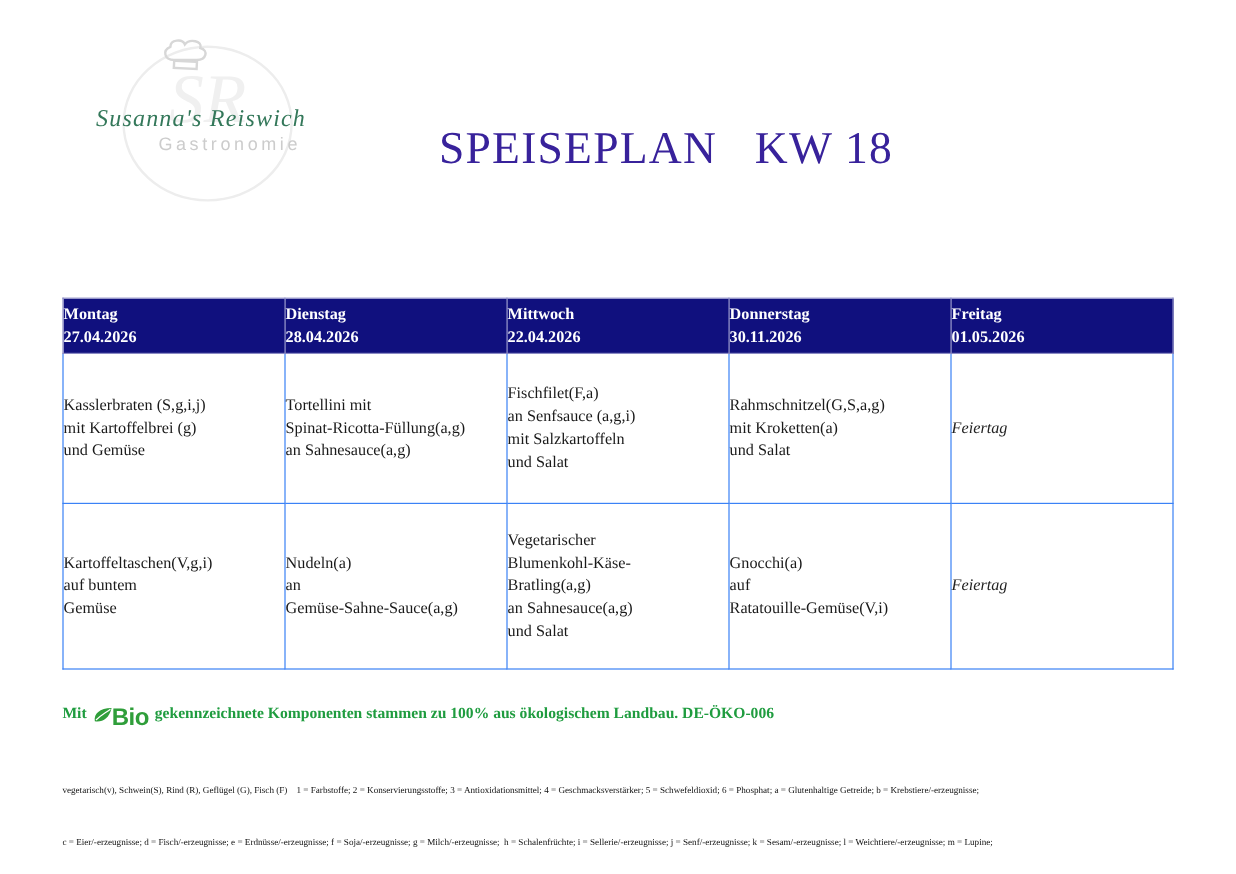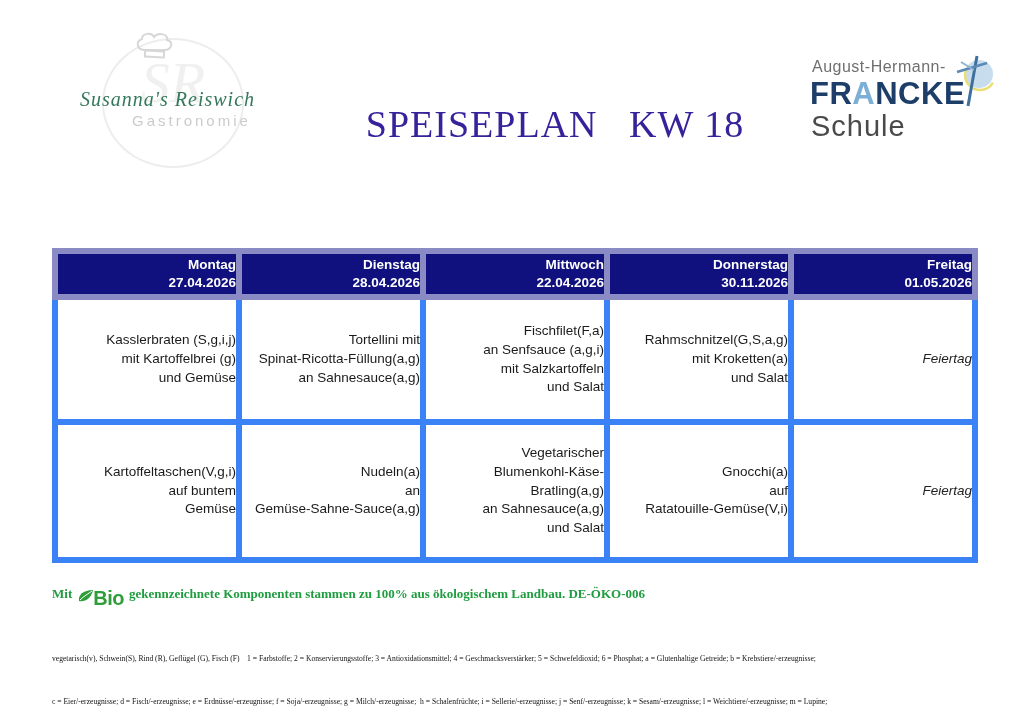--- a/index.html
+++ b/index.html
@@ -53,24 +53,24 @@
   .francke-a { color: #7bafd6; }
   .francke-line3 { position: absolute; left: 16px; top: 52px; font-size: 29px; font-weight: normal; color: #4a4a4a; letter-spacing: 1px; }
   .francke-emblem { position: absolute; left: 152px; top: -6px; }
 
   
   .menu-table {
     position: absolute; left: 52px; top: 248px; width: 926px;
     border-collapse: collapse; table-layout: fixed;
   }
   .menu-table th, .menu-table td {
-    border: 6px solid #3b82f6;
+    border: 1px solid #3b82f6;
     width: 20%;
-    text-align: right; vertical-align: middle;
-    font-family: Liberation Sans, sans-serif;
+    text-align: left; vertical-align: middle;
+    font-family: Liberation Serif, serif;
   }
   .menu-table th {
     background: #10107e; color: #ffffff;
     font-size: 13.5px; font-weight: bold;
     height: 46px; line-height: 1.35;
     border-color: #8a8ac4;
     white-space: pre-line;
   }
   .menu-table td {
     font-size: 13.5px; color: #1a1a1a;
@@ -115,34 +115,20 @@
         <path d="M12 18 C4 18 2 10 9 7 C9 1 19 0 21 5 C25 0 36 2 34 8 C41 10 39 18 31 18 Z" fill="none" stroke="#d7d7d7" stroke-width="2"></path>
         <rect x="12" y="19" width="19" height="6" fill="none" stroke="#d7d7d7" stroke-width="2" transform="rotate(3 21 22)"></rect>
       </svg>
     </span>
     <div class="logo-name">Susanna's Reiswich</div>
     <div class="logo-sub">Gastronomie</div>
   </div>
 
   <div class="title">SPEISEPLAN   KW 18</div>
 
-  <div class="right-logo">
-    <div class="francke-line1">August-Hermann-</div>
-    <div class="francke-line2"><span>FR</span><span class="francke-a">A</span><span>NCKE</span></div>
-    <div class="francke-line3">Schule</div>
-    <span class="francke-emblem">
-      <svg width="52" height="58" viewBox="0 0 52 58">
-        <circle cx="32" cy="22" r="14" fill="#c7ddee"></circle>
-        <circle cx="33" cy="23" r="15" fill="none" stroke="#eadd73" stroke-width="2.4" stroke-dasharray="46 60" stroke-dashoffset="-8"></circle>
-        <line x1="30" y1="4" x2="21" y2="54" stroke="#3f6f9e" stroke-width="3"></line>
-        <line x1="10" y1="20" x2="40" y2="11" stroke="#5b88b4" stroke-width="2.6"></line>
-        <line x1="14" y1="10" x2="27" y2="18" stroke="#8fb4d2" stroke-width="2"></line>
-      </svg>
-    </span>
-  </div>
 
   <table class="menu-table">
     <thead>
       <tr>
         <th>Montag
 27.04.2026</th>
         <th>Dienstag
 28.04.2026</th>
         <th>Mittwoch
 22.04.2026</th>

